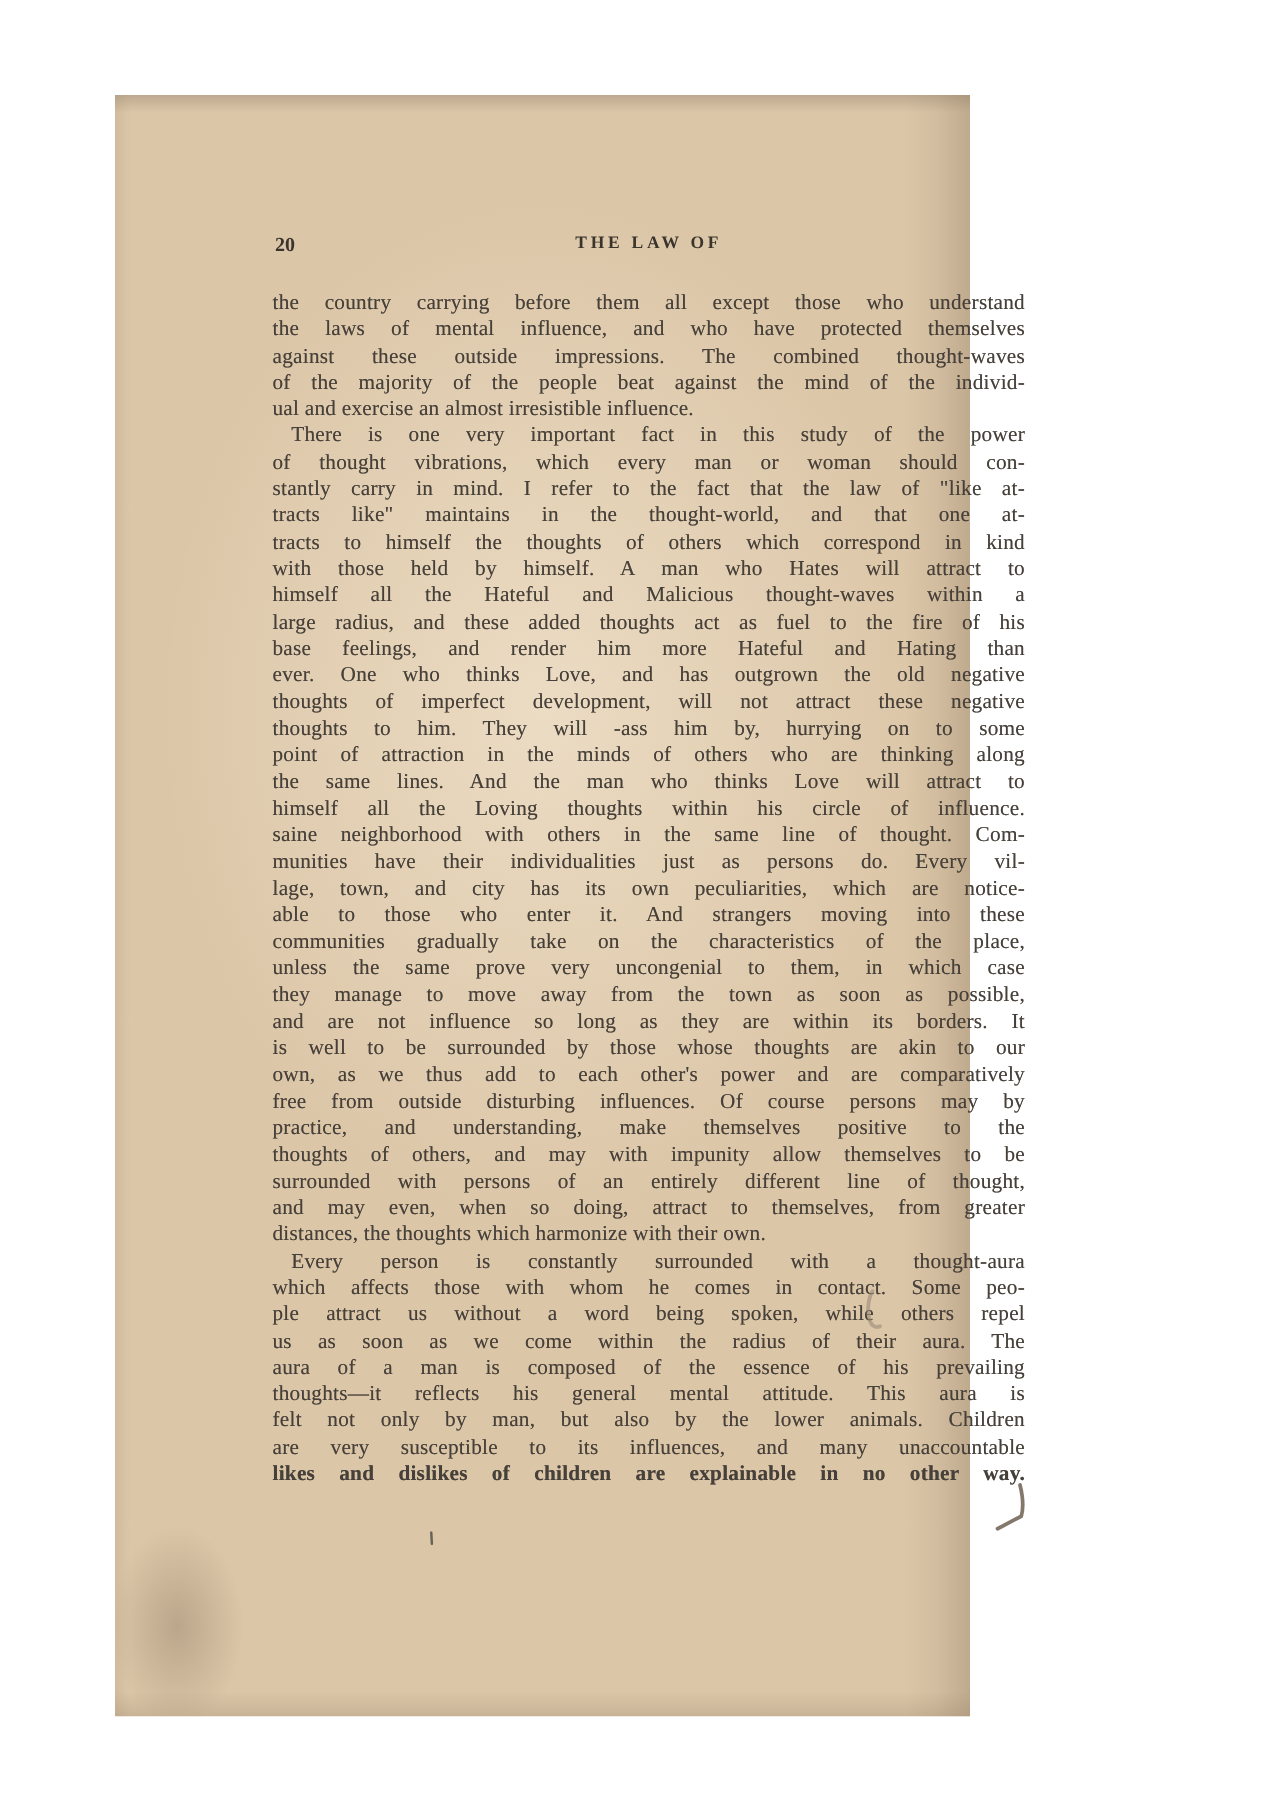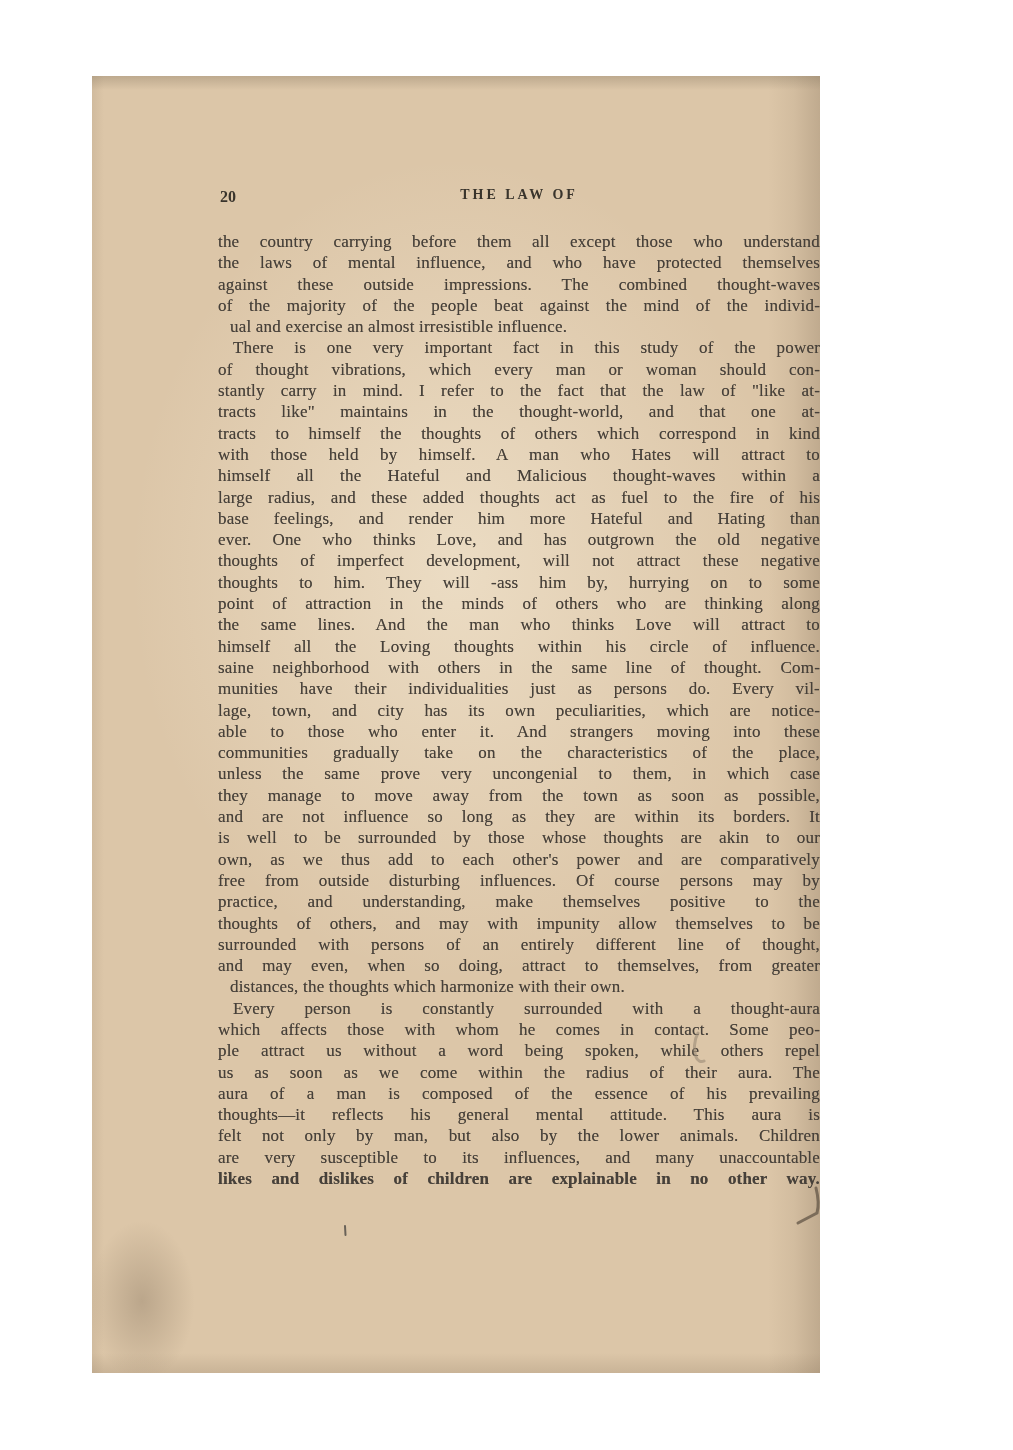--- a/index.html
+++ b/index.html
@@ -16,21 +16,20 @@
     left: 92px; top: 76px;
     width: 684px; height: 1297px;
     background-color: var(--paper, #dcc6a8);
     background-image:
       linear-gradient(180deg, rgba(125,110,88,0.32) 0px, rgba(125,110,88,0) 14px),
       linear-gradient(270deg, rgba(125,105,82,0.30) 0px, rgba(125,105,82,0.10) 26px, rgba(125,105,82,0) 52px),
       linear-gradient(0deg, rgba(125,105,82,0.20) 0px, rgba(125,105,82,0) 20px),
       linear-gradient(90deg, rgba(125,105,82,0.12) 0px, rgba(125,105,82,0) 12px),
       radial-gradient(ellipse 75px 115px at 50px 1225px, rgba(110,92,72,0.30), rgba(110,92,72,0) 70%),
       radial-gradient(ellipse 62% 44% at 50% 38%, rgba(248,238,218,0.55), rgba(248,238,218,0) 72%);
-    padding-left: 44px;
   }
   .header-row {
     position: absolute; left: 126px; top: 111px; width: 602px; height: 22px;
   }
   .page-num {
     position: absolute; left: 2px; top: 1px;
     font-size: 16px; font-weight: 700;
     color: var(--ink-dark, #39342c);
   }
   .running-title {
@@ -44,21 +43,21 @@
     letter-spacing: 0.2px;
     color: var(--ink, #46403a);
     text-shadow: 0 0 0.5px rgba(70,60,48,0.55);
   }
   .para { margin: 0; }
   .line {
     text-align: justify;
     text-align-last: justify;
     white-space: nowrap;
   }
-  .line.last-left { text-align-last: left; white-space: normal; margin-left: 12px; }
+  .line.last-left { text-align-last: left; white-space: normal; }
   .line.indent { padding-left: 15px; }
   .line.bold { font-weight: 600; }
   .pen-mark { position: absolute; pointer-events: none; }
   .pen-mark svg { display: block; }
   .mark-bracket { left: 598px; top: 955px; color: var(--pen-light, #9a8b76); }
   .mark-check  { left: 703px; top: 1110px; color: var(--pen-dark, #6e6050); }
   .mark-tick   { left: 250px; top: 1149px; color: var(--pen-ink, #55504a); }
 </style>
 </head>
 <body style="--background: #ffffff; --paper: #dcc6a8; --ink: #46403a; --ink-dark: #39342c; --pen-light: #9a8b76; --pen-dark: #6e6050; --pen-ink: #55504a;">

